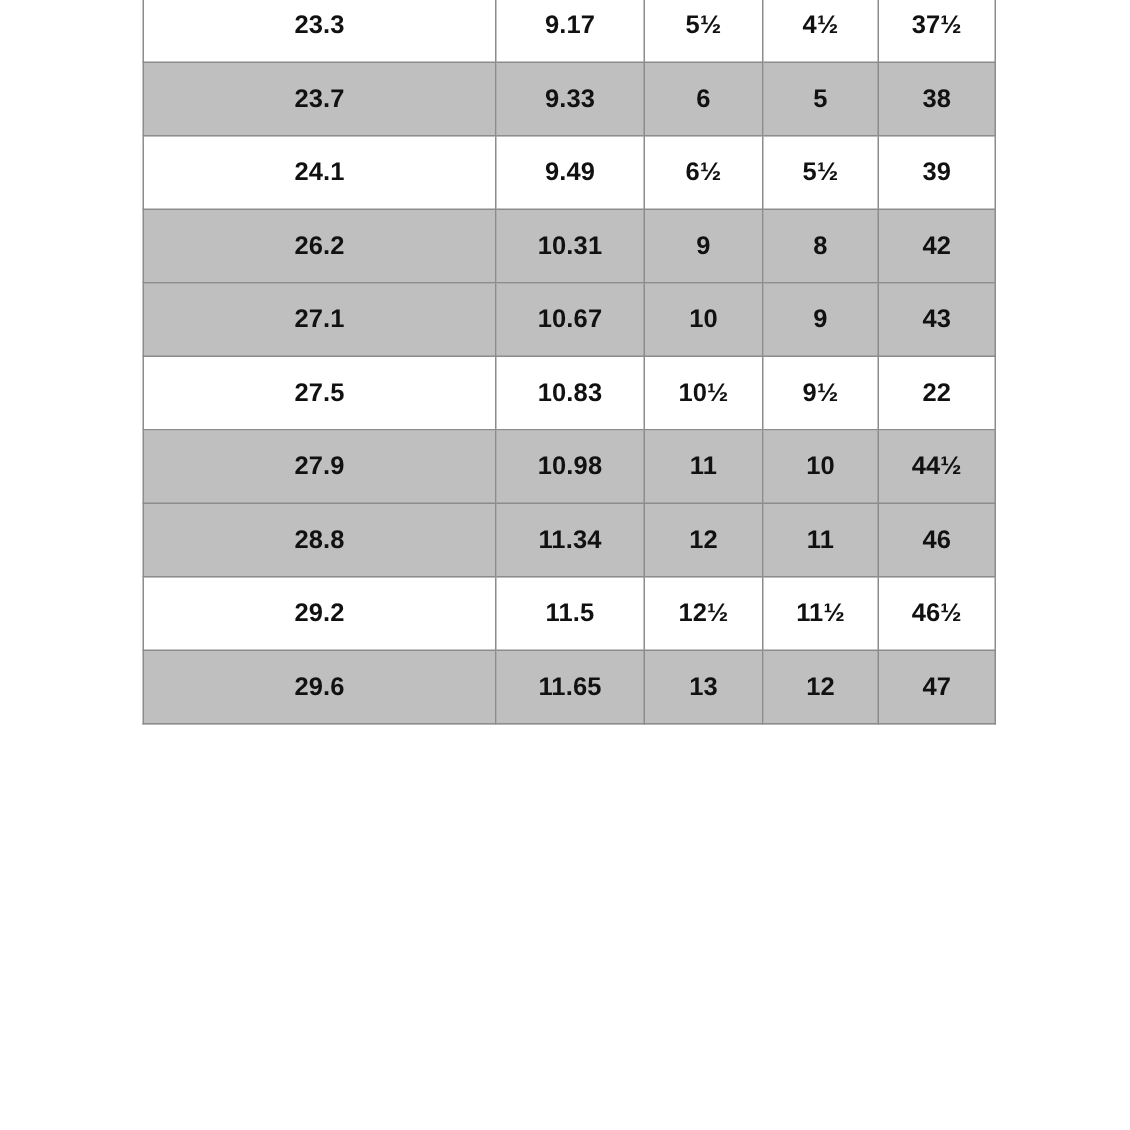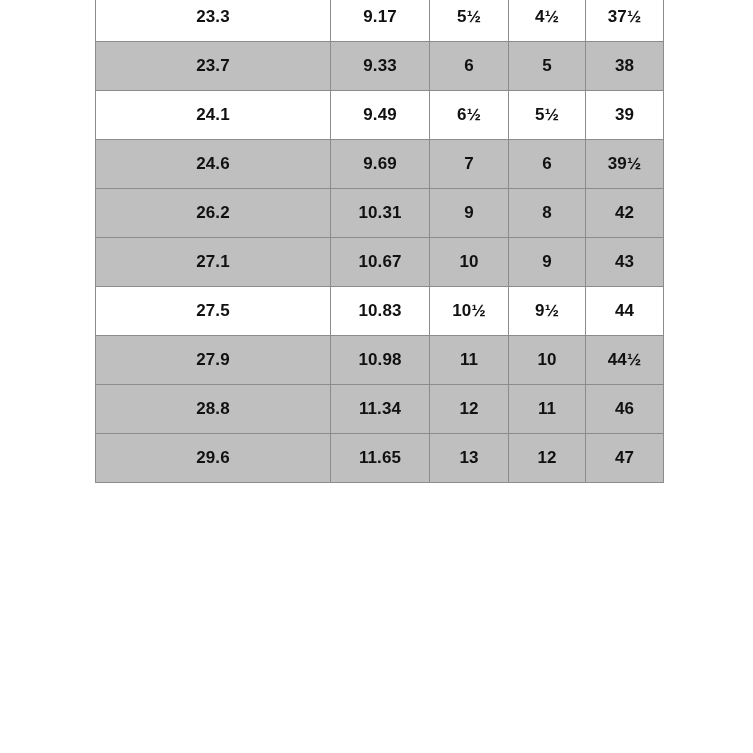--- a/index.html
+++ b/index.html
@@ -90,61 +90,61 @@
           <td>38</td>
         </tr>
         <tr class="row-plain">
           <td>24.1</td>
           <td>9.49</td>
           <td>6½</td>
           <td>5½</td>
           <td>39</td>
         </tr>
         <tr class="row-shaded">
-          <td>24.6</td>
-          <td>9.69</td>
-          <td>7</td>
-          <td>6</td>
-          <td>39½</td>
-        </tr>
-        <tr class="row-shaded">
           <td>26.2</td>
           <td>10.31</td>
           <td>9</td>
           <td>8</td>
           <td>42</td>
         </tr>
         <tr class="row-shaded">
           <td>27.1</td>
           <td>10.67</td>
           <td>10</td>
           <td>9</td>
           <td>43</td>
         </tr>
         <tr class="row-plain">
           <td>27.5</td>
           <td>10.83</td>
           <td>10½</td>
           <td>9½</td>
-          <td>44</td>
+          <td>22</td>
         </tr>
         <tr class="row-shaded">
           <td>27.9</td>
           <td>10.98</td>
           <td>11</td>
           <td>10</td>
           <td>44½</td>
         </tr>
         <tr class="row-shaded">
           <td>28.8</td>
           <td>11.34</td>
           <td>12</td>
           <td>11</td>
           <td>46</td>
         </tr>
+        <tr class="row-plain">
+          <td>29.2</td>
+          <td>11.5</td>
+          <td>12½</td>
+          <td>11½</td>
+          <td>46½</td>
+        </tr>
         <tr class="row-shaded">
           <td>29.6</td>
           <td>11.65</td>
           <td>13</td>
           <td>12</td>
           <td>47</td>
         </tr>
       </tbody>
   </table>
 </div>

